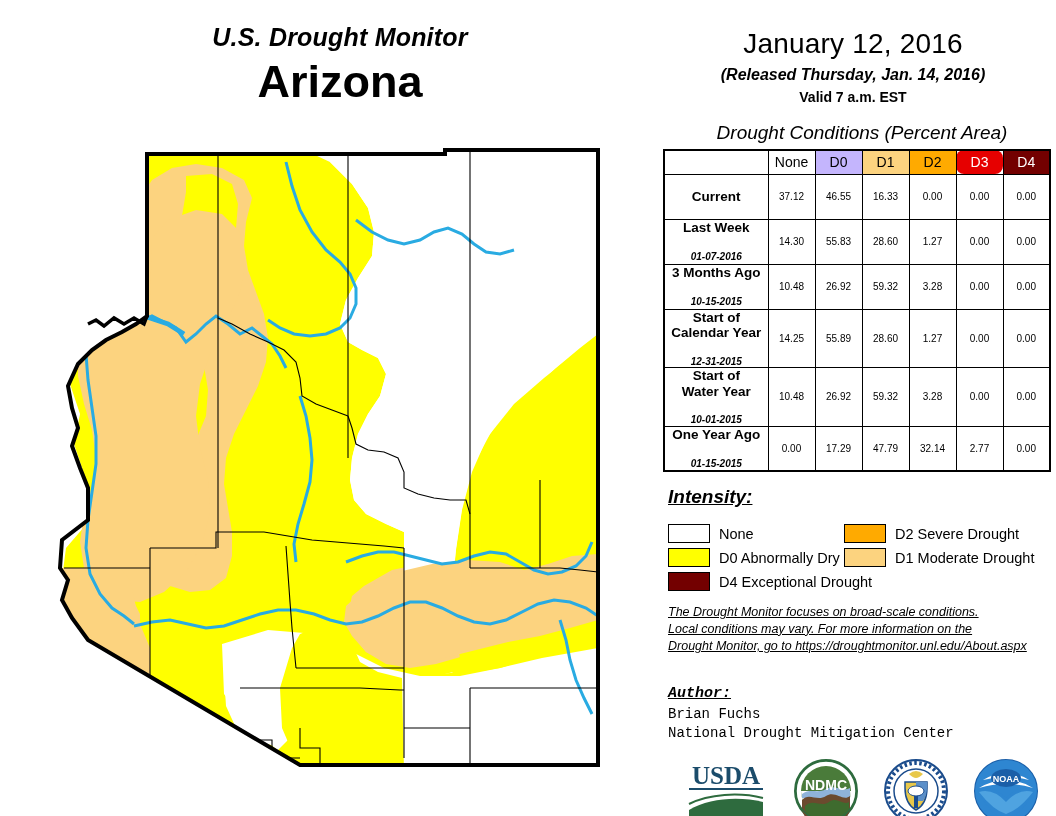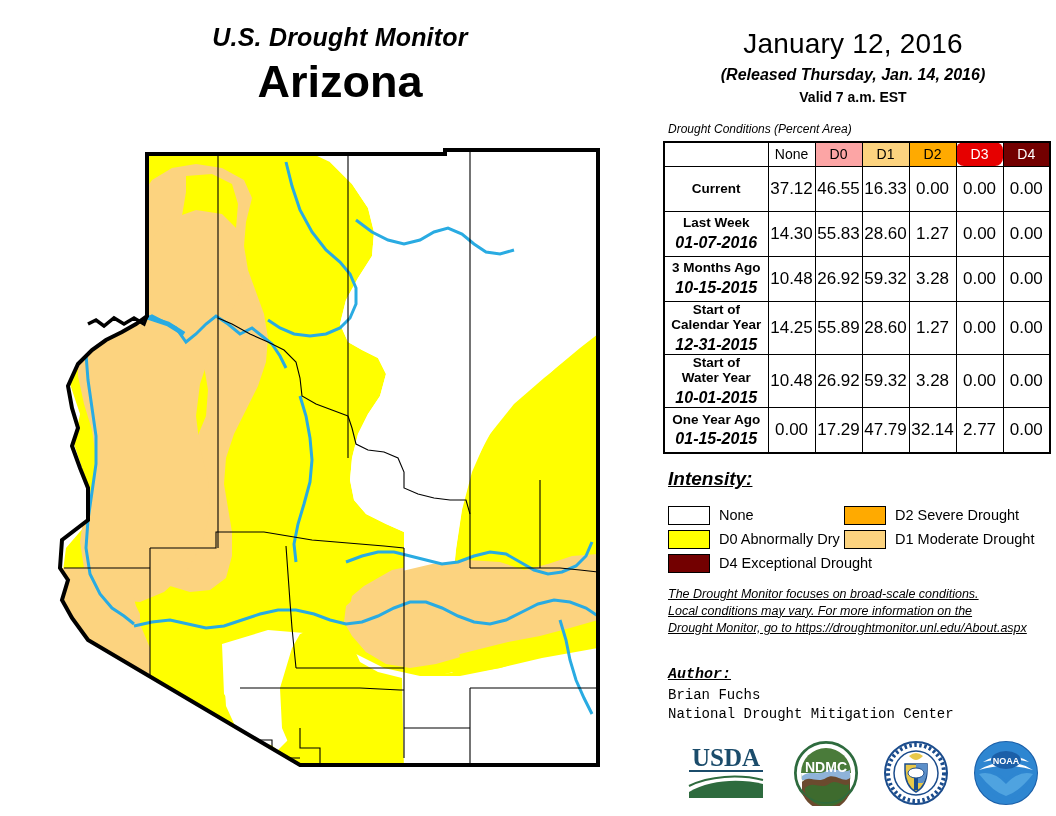--- a/index.html
+++ b/index.html
@@ -31,51 +31,51 @@
 
   
   #right-col { position:absolute; left:650px; top:0; width:406px; height:816px; }
 
   #date-block { text-align:center; padding-top:28px; }
   #report-date { font-size:28px; font-weight:normal; letter-spacing:.2px; }
   #release-date { font-size:16px; font-weight:bold; font-style:italic; margin-top:6px; }
   #valid-time { font-size:14px; font-weight:bold; margin-top:5px; }
 
   #table-caption {
-    text-align:left; font-size:12px; font-style:italic;
+    text-align:center; font-size:19px; font-style:italic;
     margin-top:17px; margin-left:18px;
   }
 
   
   #conditions-table {
     border-collapse:collapse;
     margin-top:5px; margin-left:13px;
     table-layout:fixed;
     font-size:13px;
   }
   #conditions-table td, #conditions-table th {
     border:1px solid #000;
     text-align:center;
     vertical-align:middle;
     padding:0;
   }
   #conditions-table thead th { height:24px; font-size:14px; font-weight:normal; }
   .col-label { width:104px; }
   .col-val   { width:47px; }
   .hdr-none { background:#ffffff; color:#000; }
-  .hdr-d0 { background:#fca5a5; color:#000;margin-top:20px; }
+  .hdr-d0 { background:#c4b5fd; color:#000;margin-top:20px; }
   .hdr-d1 { background:#FCD37F; color:#000; }
   .hdr-d2 { background:#FFAA00; color:#000; }
   .hdr-d3 { background:#E60000; color:#ffffff;border-radius:8px; }
   .hdr-d4 { background:#730000; color:#ffffff; }
   .hdr-corner { border:none !important; background:transparent; }
   #conditions-table tbody tr { height:45px; }
   .rowlabel { font-weight:bold; font-size:13.5px; line-height:1.15; padding:2px 4px; }
-  .rowlabel .sub { display:block; font-size:16px; font-style:italic; font-weight:bold; margin-top:3px; }
-  .cellval { font-size:17px; }
+  .rowlabel .sub { display:block; font-size:10px; font-style:italic; font-weight:bold; margin-top:15px; }
+  .cellval { font-size:10px; }
   .tbl-outer { border:2px solid #000; }
 
   
   #legend { margin-top:14px; margin-left:18px; width:372px; }
   #legend-title {
     font-size:19px; font-style:italic; font-weight:bold;
     text-decoration:underline; margin-bottom:16px;
   }
   .legend-grid { display:grid; grid-template-columns:176px 196px; row-gap:5px; }
   .legend-item { display:flex; align-items:center; }

